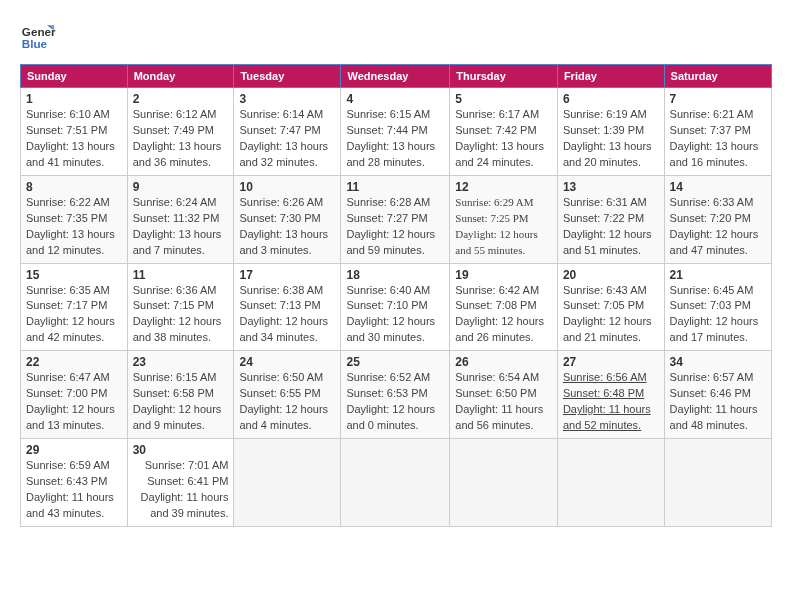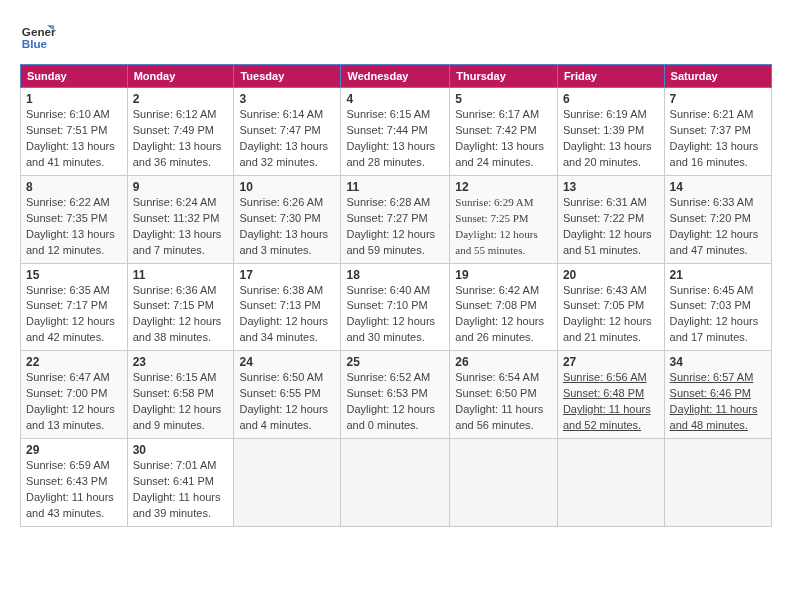--- a/index.html
+++ b/index.html
@@ -307,37 +307,37 @@
           </td>
           <td>
             <span class="day-num">27</span>
             <div class="day-info" style="white-space: pre-line; text-decoration: underline;">Sunrise: 6:56 AM
 Sunset: 6:48 PM
 Daylight: 11 hours
 and 52 minutes.</div>
           </td>
           <td>
             <span class="day-num">34</span>
-            <div class="day-info" style="white-space: pre-line; text-decoration: underline;">Sunrise: 6:57 AM
+            <div class="day-info" style="white-space: pre-line;">Sunrise: 6:57 AM
 Sunset: 6:46 PM
 Daylight: 11 hours
 and 48 minutes.</div>
           </td>
         </tr>
         <tr>
           <td>
             <span class="day-num">29</span>
             <div class="day-info" style="white-space: pre-line;">Sunrise: 6:59 AM
 Sunset: 6:43 PM
 Daylight: 11 hours
 and 43 minutes.</div>
           </td>
           <td>
             <span class="day-num">30</span>
-            <div class="day-info" style="white-space: pre-line;">Sunrise: 7:01 AM
+            <div class="day-info" style="white-space: pre-line; text-align: right;">Sunrise: 7:01 AM
 Sunset: 6:41 PM
 Daylight: 11 hours
 and 39 minutes.</div>
           </td>
           <td class="empty"></td>
           <td class="empty"></td>
           <td class="empty"></td>
           <td class="empty"></td>
           <td class="empty"></td>
         </tr>

